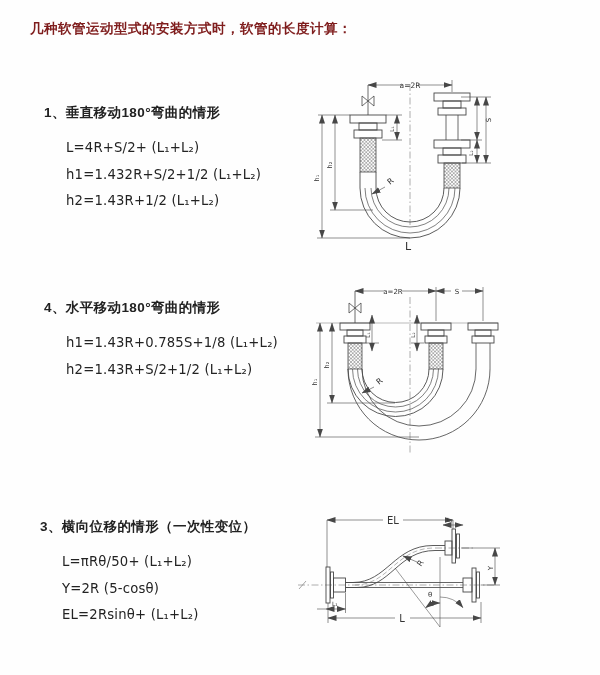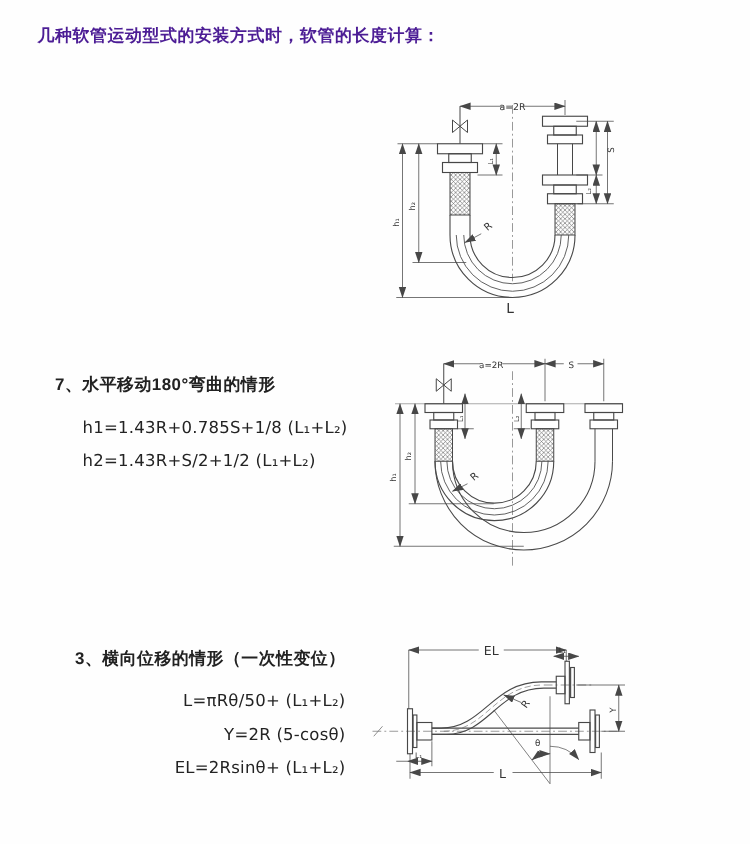--- a/index.html
+++ b/index.html
@@ -2,48 +2,56 @@
 <html><head>
 <meta charset="utf-8">
 <style>
   html,body{margin:0;padding:0;background:#ffffff;}
   .page{
     position:relative;width:600px;height:675px;background:#fefefe;overflow:hidden;
     font-family:"Liberation Sans","DejaVu Sans",sans-serif;color:#262626;
   }
   .doc-title{
     position:absolute;left:30px;top:20px;font-size:13.5px;font-weight:600;
-    letter-spacing:0.5px;color:#4c1d95;
+    letter-spacing:0.5px;color:#7f1d1d;
   }
   .section{position:absolute;}
   .section .heading{font-size:13.5px;font-weight:600;color:#222;letter-spacing:0.4px;}
   .section .formulas{margin-top:13px;margin-left:22px;}
   .section .formula{
     font-family:"DejaVu Sans","Liberation Sans",sans-serif;
     font-size:13.2px;line-height:26.5px;color:#232323;letter-spacing:0.2px;white-space:pre;
   }
   #sec1{left:44px;top:104px;}
   #sec2{left:44px;top:299px;}
-  #sec3{left:60px;top:518px;text-align:right;}
+  #sec3{left:40px;top:518px;}
   .dwg{position:absolute;}
   #dwg1{left:305px;top:70px;}
   #dwg2{left:302px;top:285px;}
   #dwg3{left:295px;top:505px;}
   svg text{font-family:"DejaVu Sans","Liberation Sans",sans-serif;fill:#333;}
 </style>
 </head>
 <body>
 
 <div class="page">
 
   <div class="doc-title">几种软管运动型式的安装方式时，软管的长度计算：</div>
 
+  <div class="section" id="sec1">
+    <div class="heading">1、垂直移动180°弯曲的情形</div>
+    <div class="formulas">
+      <div class="formula">L=4R+S/2+ (L₁+L₂)</div>
+      <div class="formula">h1=1.432R+S/2+1/2 (L₁+L₂)</div>
+      <div class="formula">h2=1.43R+1/2 (L₁+L₂)</div>
+    </div>
+  </div>
 
   <div class="section" id="sec2">
-    <div class="heading">7、水平移动180°弯曲的情形</div>
+    <div class="heading">4、水平移动180°弯曲的情形</div>
     <div class="formulas">
       <div class="formula">h1=1.43R+0.785S+1/8 (L₁+L₂)</div>
       <div class="formula">h2=1.43R+S/2+1/2 (L₁+L₂)</div>
     </div>
   </div>
 
   <div class="section" id="sec3">
     <div class="heading">3、横向位移的情形（一次性变位）</div>
     <div class="formulas">
       <div class="formula">L=πRθ/50+ (L₁+L₂)</div>

